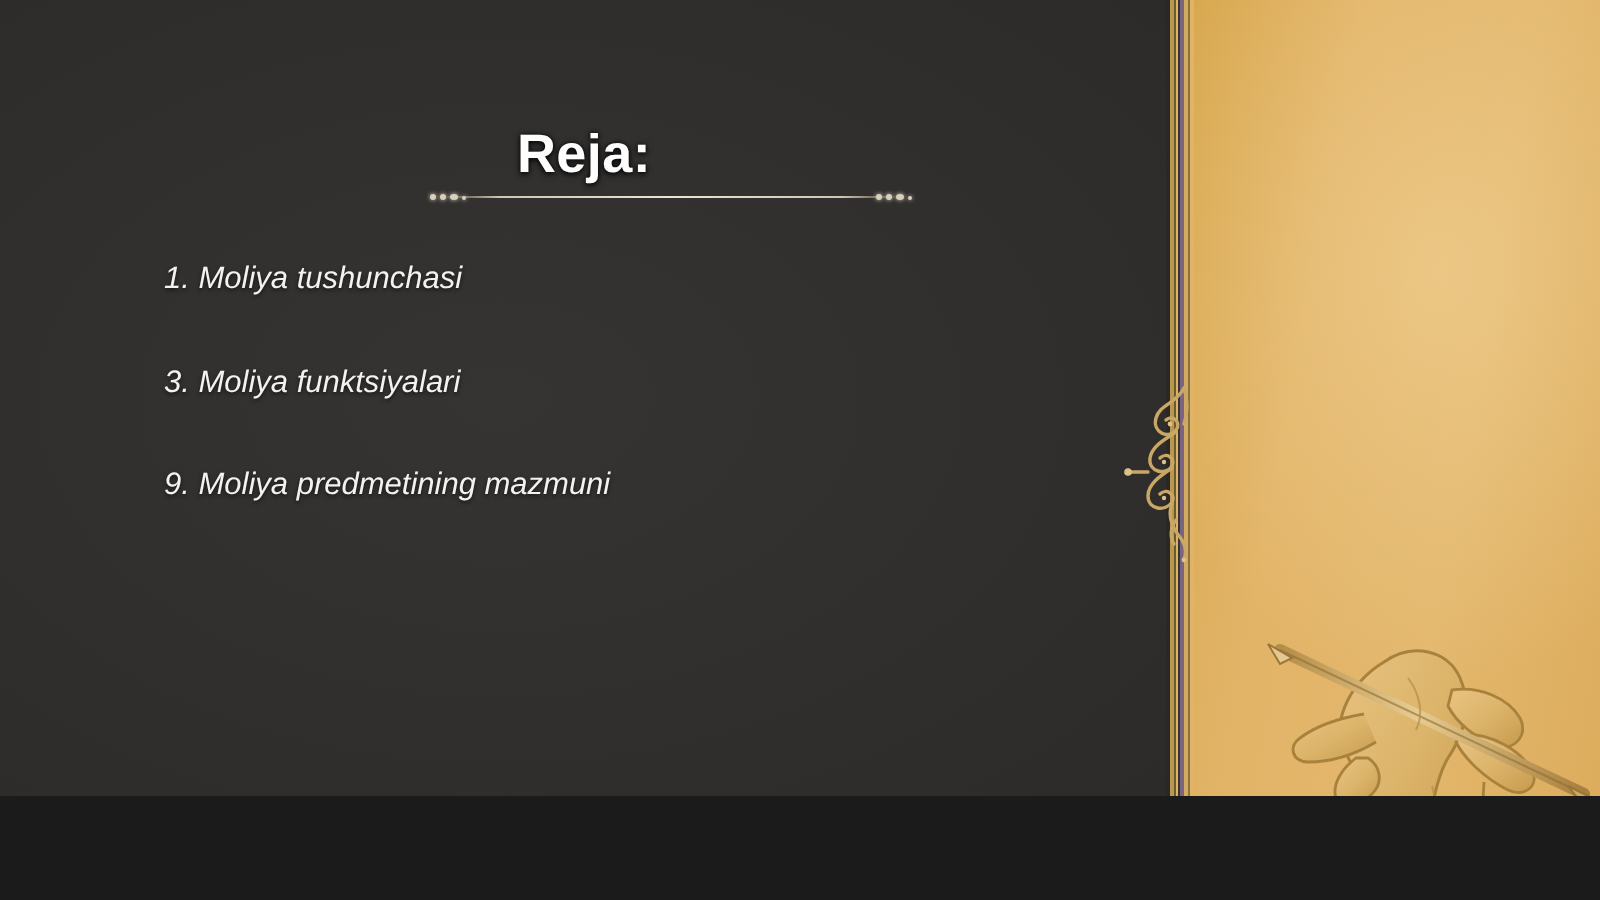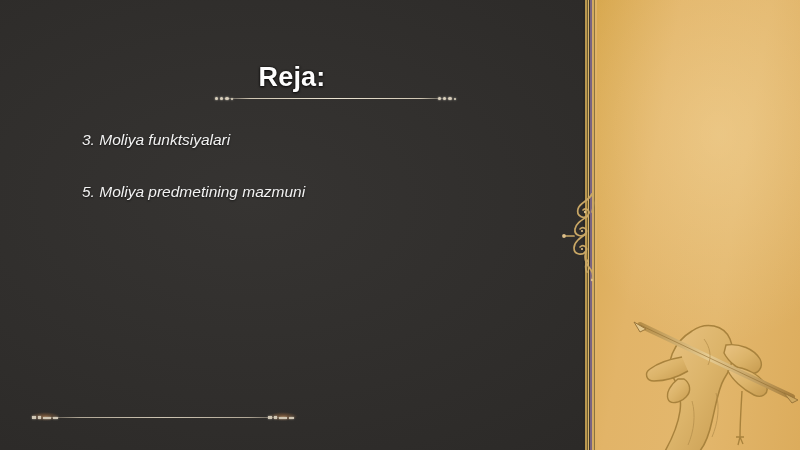--- a/index.html
+++ b/index.html
@@ -3,21 +3,21 @@
 <meta charset="utf-8">
 <style>
   html, body {
     margin: 0;
     padding: 0;
     background: #1b1b1b;
   }
   #slide {
     position: relative;
     width: 800px;
-    height: 450px;
+    height: 398px;
     overflow: hidden;
     font-family: "Liberation Sans", sans-serif;
     background: #312f2d;
   }
 
   
   .dark-bg {
     position: absolute;
     left: 0; top: 0;
     width: 584px; height: 450px;
@@ -198,22 +198,23 @@
     </div>
     <div class="tip r">
       <i></i>
         <i></i>
         <i></i>
         <i></i>
     </div>
   </div>
 
   <div class="list">
+    <div class="list-item">1. Moliya tushunchasi</div>
     <div class="list-item">3. Moliya funktsiyalari</div>
-    <div class="list-item">5. Moliya predmetining mazmuni</div>
+    <div class="list-item">9. Moliya predmetining mazmuni</div>
   </div>
 
   <div class="bottom-rule">
     <div class="glow l"></div>
     <div class="glow r"></div>
     <div class="bar"></div>
     <div class="tip l">
       <i></i>
         <i></i>
         <i></i>

